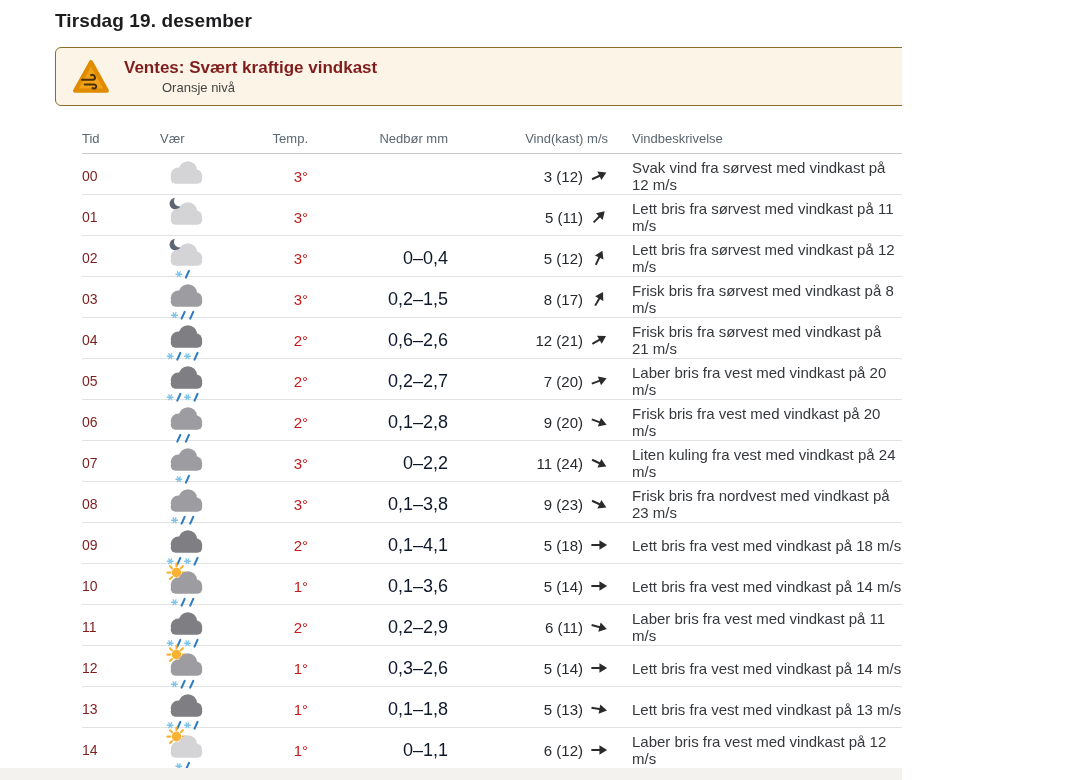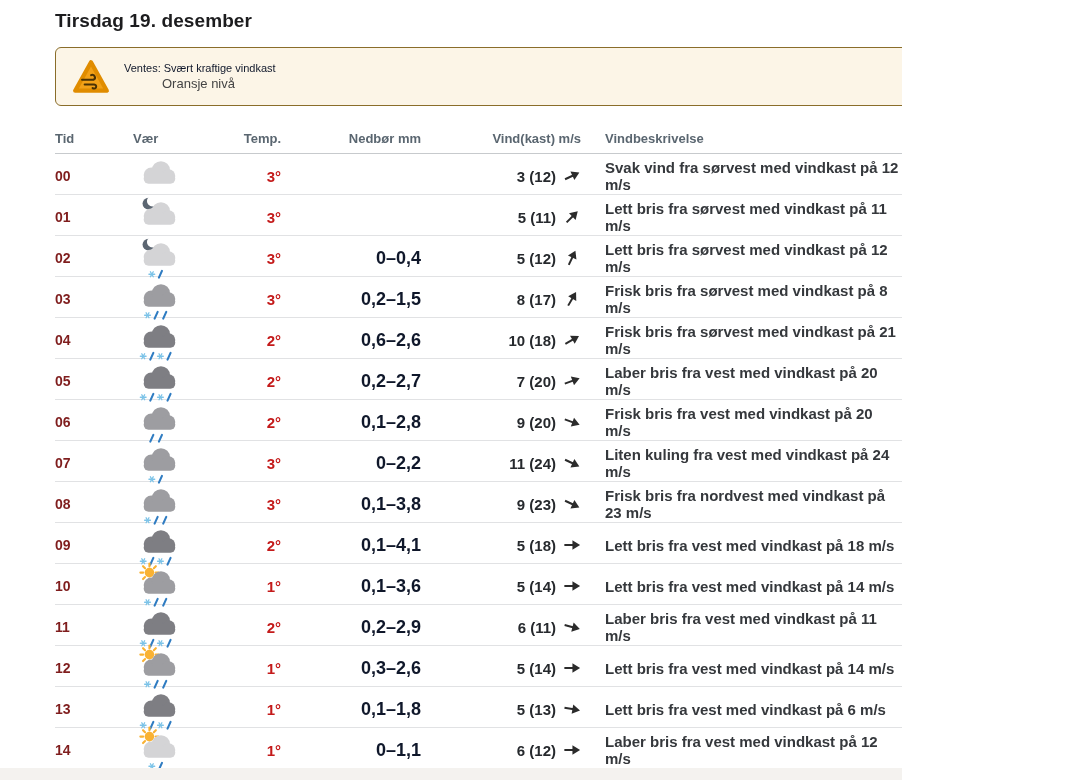--- a/index.html
+++ b/index.html
@@ -5,24 +5,24 @@
   * { margin:0; padding:0; box-sizing:border-box; }
   html,body { background:#fff; }
   body { font-family:"Liberation Sans","DejaVu Sans",sans-serif; }
   .page { position:relative; width:902px; height:780px; overflow:hidden; background:#fff; }
 
   .title { margin:10px 0 0 55px; font-size:19px; font-weight:700; color:#1c1c1e; letter-spacing:.1px; }
 
   .banner { position:relative; margin:15px 0 0 55px; width:1042px; min-height:59px;
             background:#fcf5e7; border:1px solid #8a6d2a; border-radius:6px;
             display:flex; align-items:center; gap:14px; padding:9px 46px 9px 16px; cursor:pointer; }
-  .banner-title { font-size:11px; font-weight:400; color:#0f172a; }
+  .banner-title { font-size:17px; font-weight:700; color:#7f1d1d; }
   .banner-sub { font-size:13px; color:#444; margin-top:2px;margin-left:38px; }
 
-  .table { margin:18px 0 0 55px;font-weight:bold; }
+  .table { margin:18px 0 0 82px; }
   .thead, .row { display:grid; grid-template-columns:78px 64px 84px 140px 160px auto; align-items:center; }
   .thead { height:30px; border-bottom:1px solid #c7cacd; }
   .thead span { font-size:13px; color:#5a6670; }
   .h-right, .c-right { text-align:right; }
   .h-desc, .c-desc { padding-left:24px; text-align:left; }
 
   .row { height:41px; border-bottom:1px solid #e1e2e4; }
   .c-time { font-size:14px; color:#7f1d1d; }
   .c-icon { display:flex; justify-content:flex-start; padding-left:4px; }
   .c-icon svg { overflow:visible; }
@@ -185,21 +185,21 @@
               <line x1="17.1" y1="35.5" x2="13.9" y2="42.5" stroke="#2f7cc2" stroke-width="2.2" stroke-linecap="round"></line>
               <line x1="27.5" y1="39.0" x2="21.5" y2="39.0" stroke="#7cc3e8" stroke-width="1.4" stroke-linecap="round"></line>
               <line x1="26.0" y1="41.6" x2="23.0" y2="36.4" stroke="#7cc3e8" stroke-width="1.4" stroke-linecap="round"></line>
               <line x1="23.0" y1="41.6" x2="26.0" y2="36.4" stroke="#7cc3e8" stroke-width="1.4" stroke-linecap="round"></line>
               <line x1="35.1" y1="35.5" x2="31.9" y2="42.5" stroke="#2f7cc2" stroke-width="2.2" stroke-linecap="round"></line>
             </svg>
           </div>
           <div class="c-temp c-right">2°</div>
           <div class="c-precip c-right">0,6–2,6</div>
           <div class="c-wind">
-            <div class="" style="display: inline;">10 (18)</div>
+            <div class="" style="display: inline;">12 (21)</div>
             <svg class="arrow" width="18" height="18" viewBox="0 0 20 20" style="transform:rotate(-30deg)">
               <line x1="1.5" y1="10" x2="12" y2="10" stroke="#2b2b2b" stroke-width="2.2"></line>
               <polygon points="10.5,4.8 19,10 10.5,15.2" fill="#2b2b2b"></polygon>
             </svg>
           </div>
           <div class="c-desc">Frisk bris fra sørvest med vindkast på 21 m/s</div>
         </div>
         <div class="row">
           <div class="c-time">05</div>
           <div class="c-icon">
@@ -469,21 +469,21 @@
           </div>
           <div class="c-temp c-right">1°</div>
           <div class="c-precip c-right">0,1–1,8</div>
           <div class="c-wind">
             <div class="" style="display: inline;">5 (13)</div>
             <svg class="arrow" width="18" height="18" viewBox="0 0 20 20" style="transform:rotate(10deg)">
               <line x1="1.5" y1="10" x2="12" y2="10" stroke="#2b2b2b" stroke-width="2.2"></line>
               <polygon points="10.5,4.8 19,10 10.5,15.2" fill="#2b2b2b"></polygon>
             </svg>
           </div>
-          <div class="c-desc">Lett bris fra vest med vindkast på 6 m/s</div>
+          <div class="c-desc">Lett bris fra vest med vindkast på 13 m/s</div>
         </div>
         <div class="row">
           <div class="c-time">14</div>
           <div class="c-icon">
             <svg width="44" height="44" viewBox="0 0 46 44">
               <line x1="19.5" y1="8.0" x2="22.5" y2="8.0" stroke="#f9b233" stroke-width="2.2" stroke-linecap="round"></line>
               <line x1="17.6" y1="12.6" x2="19.7" y2="14.7" stroke="#f9b233" stroke-width="2.2" stroke-linecap="round"></line>
               <line x1="13.0" y1="14.5" x2="13.0" y2="17.5" stroke="#f9b233" stroke-width="2.2" stroke-linecap="round"></line>
               <line x1="8.4" y1="12.6" x2="6.3" y2="14.7" stroke="#f9b233" stroke-width="2.2" stroke-linecap="round"></line>
               <line x1="6.5" y1="8.0" x2="3.5" y2="8.0" stroke="#f9b233" stroke-width="2.2" stroke-linecap="round"></line>

